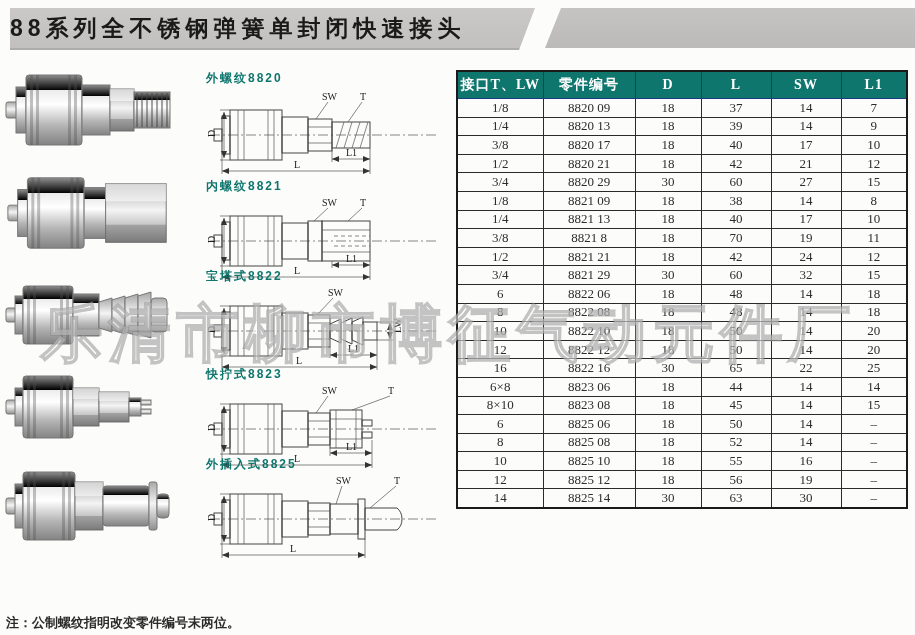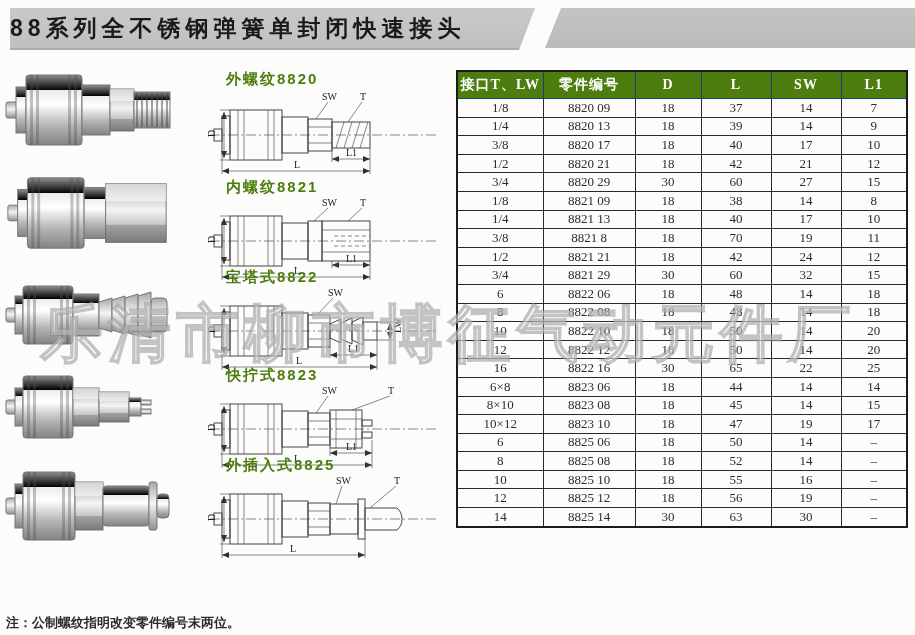--- a/index.html
+++ b/index.html
@@ -17,30 +17,30 @@
   .banner-right{position:absolute;top:8px;left:545px;width:370px;height:40px;
     background:linear-gradient(#c6c4c2,#bcbab8);
     clip-path:polygon(16px 0,100% 0,100% 100%,0 100%);}
   
   .watermark{position:absolute;top:292px;left:0;width:897px;text-align:center;
     font-size:62px;font-weight:bold;letter-spacing:6px;white-space:nowrap;
     color:rgba(255,255,255,0.55);-webkit-text-stroke:1.5px rgba(125,125,125,0.45);
     z-index:6;pointer-events:none;}
   
   .photo,.drawing{position:absolute;}
-  .drawing-label{position:absolute;font-size:15px;font-weight:bold;color:#4d7c0f;
-    letter-spacing:2px;white-space:nowrap;margin-left:20px;}
+  .drawing-label{position:absolute;font-size:12px;font-weight:bold;color:#0f766e;
+    letter-spacing:2px;white-space:nowrap;}
   svg{display:block;}
   .dline{stroke:#444;stroke-width:1;fill:none;}
   .dthin{stroke:#555;stroke-width:0.7;fill:none;}
   .dtext{font-family:"Liberation Serif",serif;font-size:10px;fill:#222;}
   
   .spec-table{position:absolute;left:456px;top:70px;width:452px;
     border-collapse:collapse;table-layout:fixed;z-index:4;background:transparent;}
-  .spec-table th{background:#4d7c0f;color:#fff;font-family:"Liberation Serif",serif;
+  .spec-table th{background:#0f766e;color:#fff;font-family:"Liberation Serif",serif;
     font-size:14px;font-weight:bold;height:24px;border:1px solid #1c3a7d;
     border-left:1px solid #fff;letter-spacing:1px;}
   .spec-table th:first-child{border-left:1px solid #1c3a7d;}
   .spec-table td{font-family:"Liberation Serif",serif;font-size:13px;color:#2c2c2c;
     text-align:center;height:17.6px;border:1px solid #2a2a2a;padding:0;
     background:rgba(255,255,255,0.0);}
   .spec-table{border:2px solid #1b1b1b;}
   
   .notes{position:absolute;left:6px;top:570px;font-size:13px;color:#3c3c3c;
     line-height:21px;white-space:pre;}
@@ -517,28 +517,20 @@
       </tr>
       <tr>
         <td>8×10</td>
         <td>8823 08</td>
         <td>18</td>
         <td>45</td>
         <td>14</td>
         <td>15</td>
       </tr>
       <tr>
-        <td>10×12</td>
-        <td>8823 10</td>
-        <td>18</td>
-        <td>47</td>
-        <td>19</td>
-        <td>17</td>
-      </tr>
-      <tr>
         <td>6</td>
         <td>8825 06</td>
         <td>18</td>
         <td>50</td>
         <td>14</td>
         <td>–</td>
       </tr>
       <tr>
         <td>8</td>
         <td>8825 08</td>

